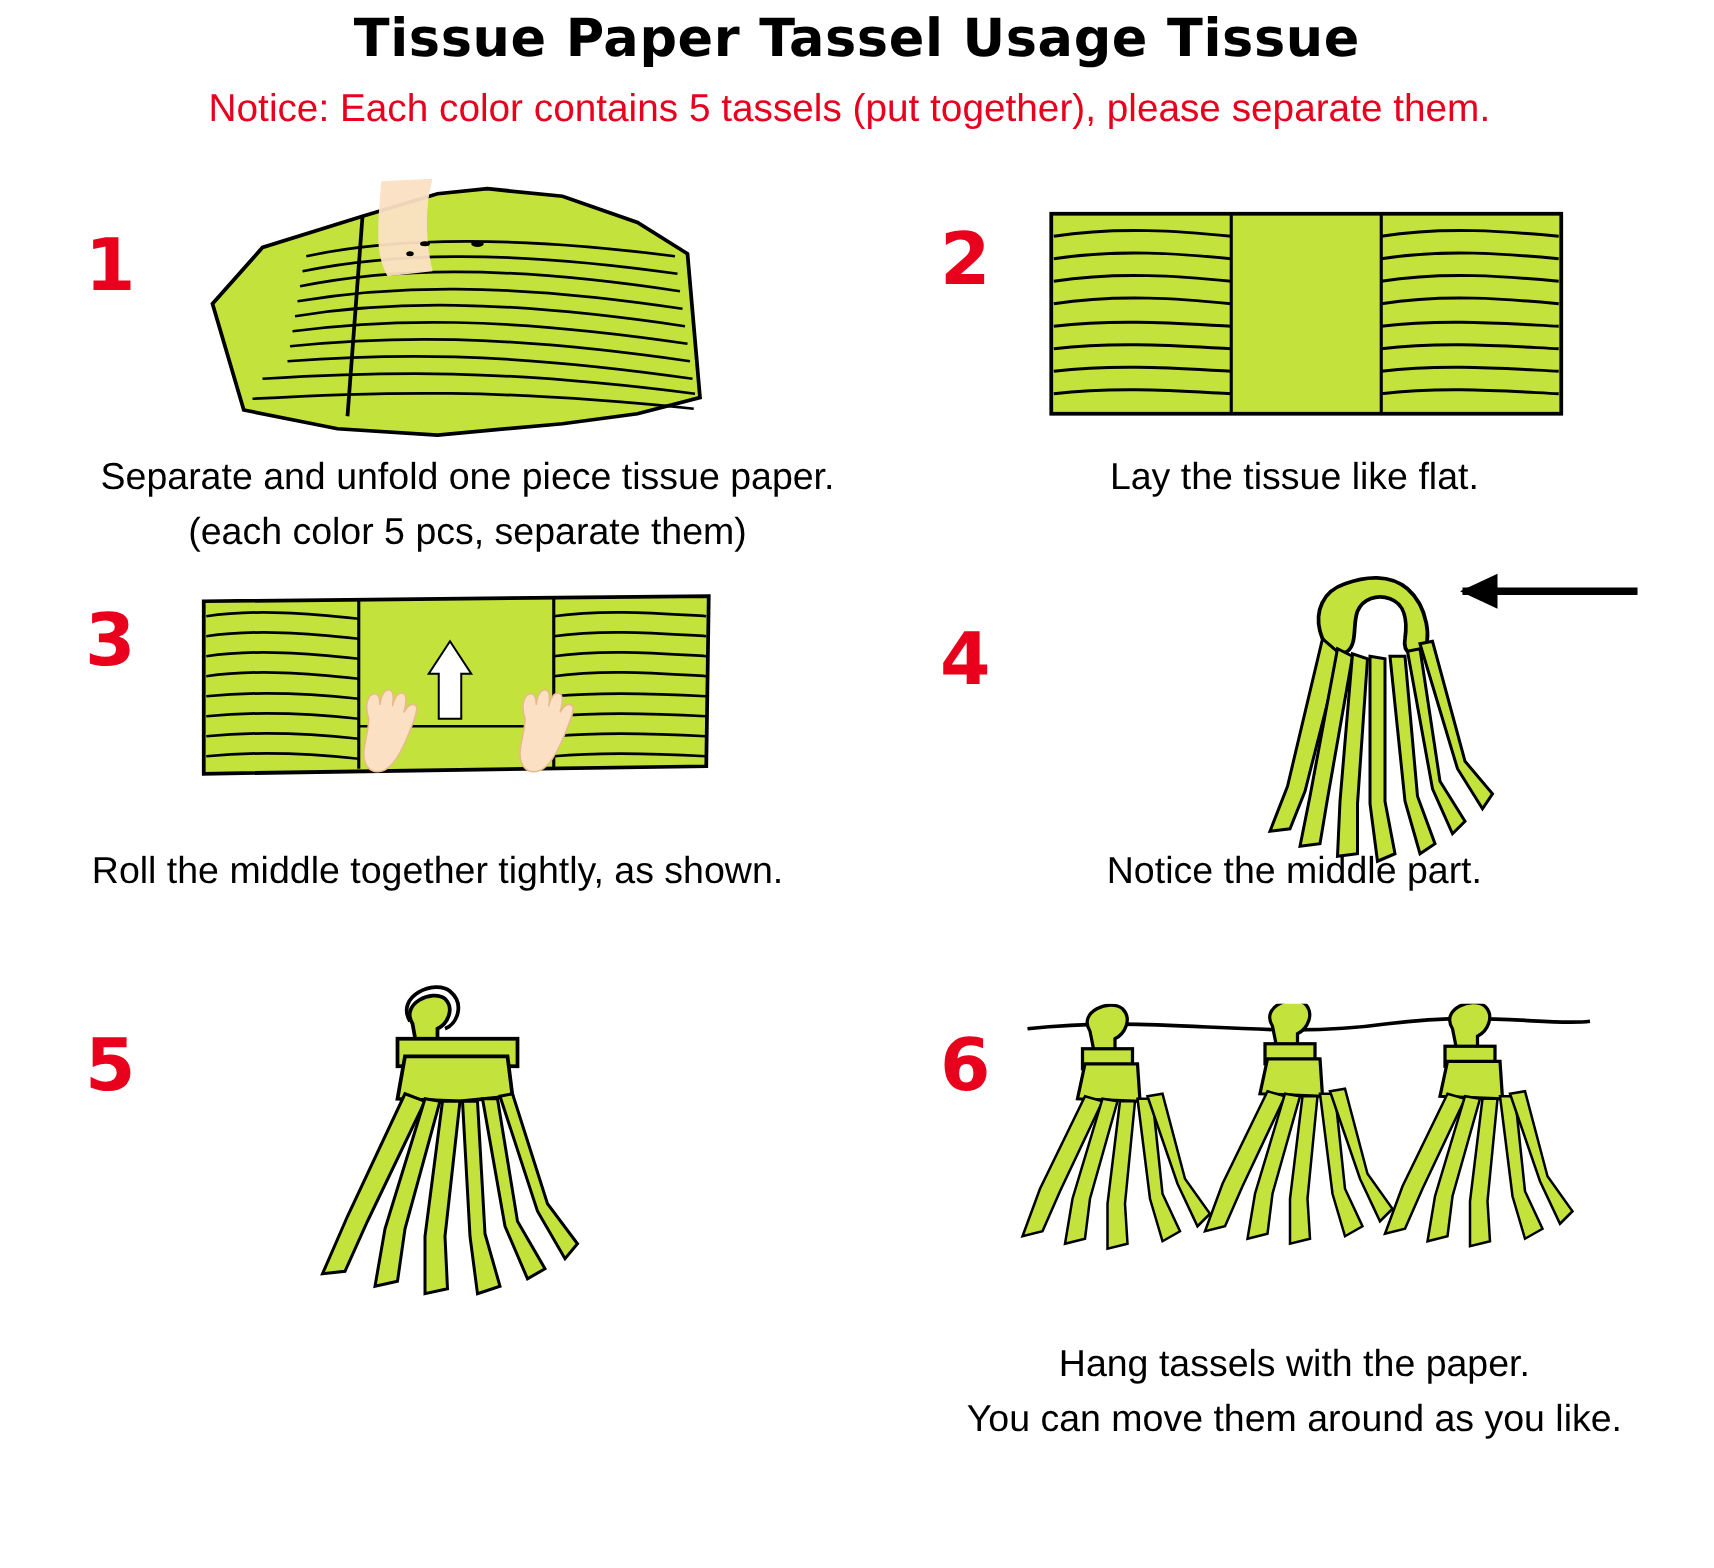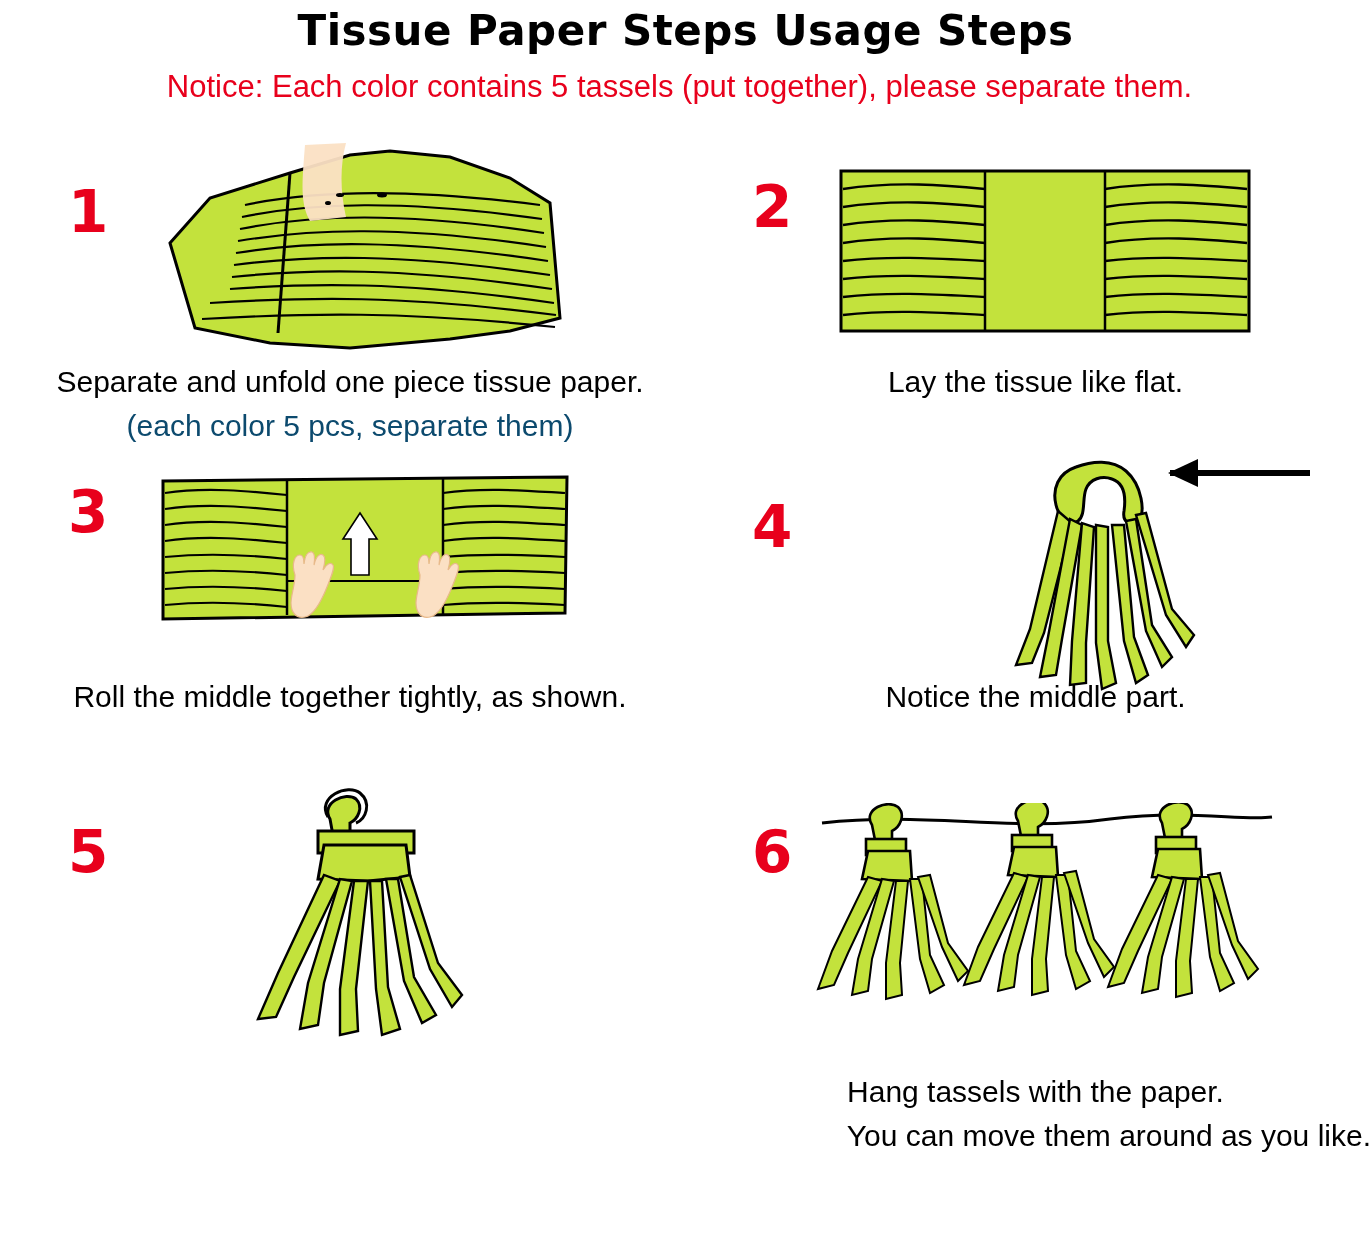--- a/index.html
+++ b/index.html
@@ -54,29 +54,29 @@
   }
   .caption {
     position: absolute;
     width: 100%;
     text-align: center;
     font-size: 30px;
     line-height: 1.25;
     left: 0;
   }
   .caption.red {
-    color: #0c4a6e;
+    color: #000000;
   }
   .art {
     position: absolute;
   }
   
   #c1 .stepnum { left: 68px; top: 60px; }
   #c1 .art { left: 150px; top: 20px; }
-  #c1 .caption { top: 240px; }
+  #c1 .caption { top: 240px; padding-left: 24px; }
   #c1 .caption2 { top: 284px; }
 
   #c2 .stepnum { left: 52px; top: 55px; }
   #c2 .art { left: 135px; top: 40px; }
   #c2 .caption { top: 240px; }
 
   #c3 .stepnum { left: 68px; top: 30px; }
   #c3 .art { left: 155px; top: 10px; }
   #c3 .caption { top: 225px; }
 
@@ -84,28 +84,28 @@
   #c4 .art { left: 180px; top: -20px; }
   #c4 .caption { top: 225px; }
 
   #c5 .stepnum { left: 68px; top: 50px; }
   #c5 .art { left: 200px; top: 10px; }
   #c5 .caption { top: 300px; }
 
   #c6 .stepnum { left: 52px; top: 50px; }
   #c6 .art { left: 110px; top: 30px; }
   #c6 .caption { top: 300px; }
-  #c6 .caption2 { top: 344px; text-align: right; }
+  #c6 .caption2 { top: 344px; }
 </style>
 </head>
 <body>
 
 <div class="page">
 
-  <div class="title">Tissue Paper Steps Usage Steps</div>
+  <div class="title">Tissue Paper Tassel Usage Tissue</div>
   <div class="notice">Notice:  Each color contains 5 tassels (put together), please separate them.</div>
 
   <div class="grid">
 
     <div class="cell" id="c1">
       <div class="stepnum">1</div>
       <div class="art">
         <svg width="460" height="230" viewBox="0 0 460 230">
           <path d="M20 100 L60 55 L140 30 L200 12 L240 8 L300 14 L360 35 L400 60 L410 175 L360 188 L300 196 L200 205 L120 200 L45 185 Z" fill="#c3e23c" stroke="#000" stroke-width="3"></path>
           <g stroke="#000" stroke-width="2.2" fill="none">

